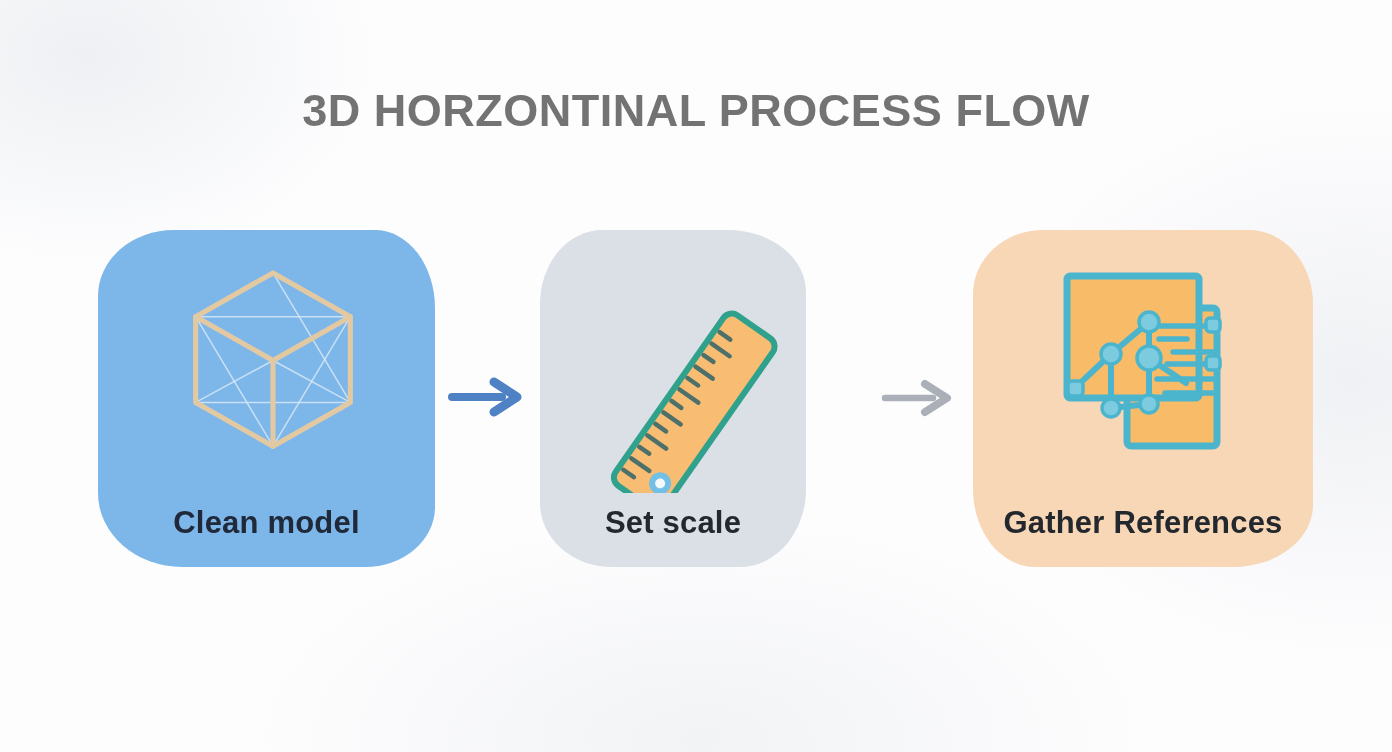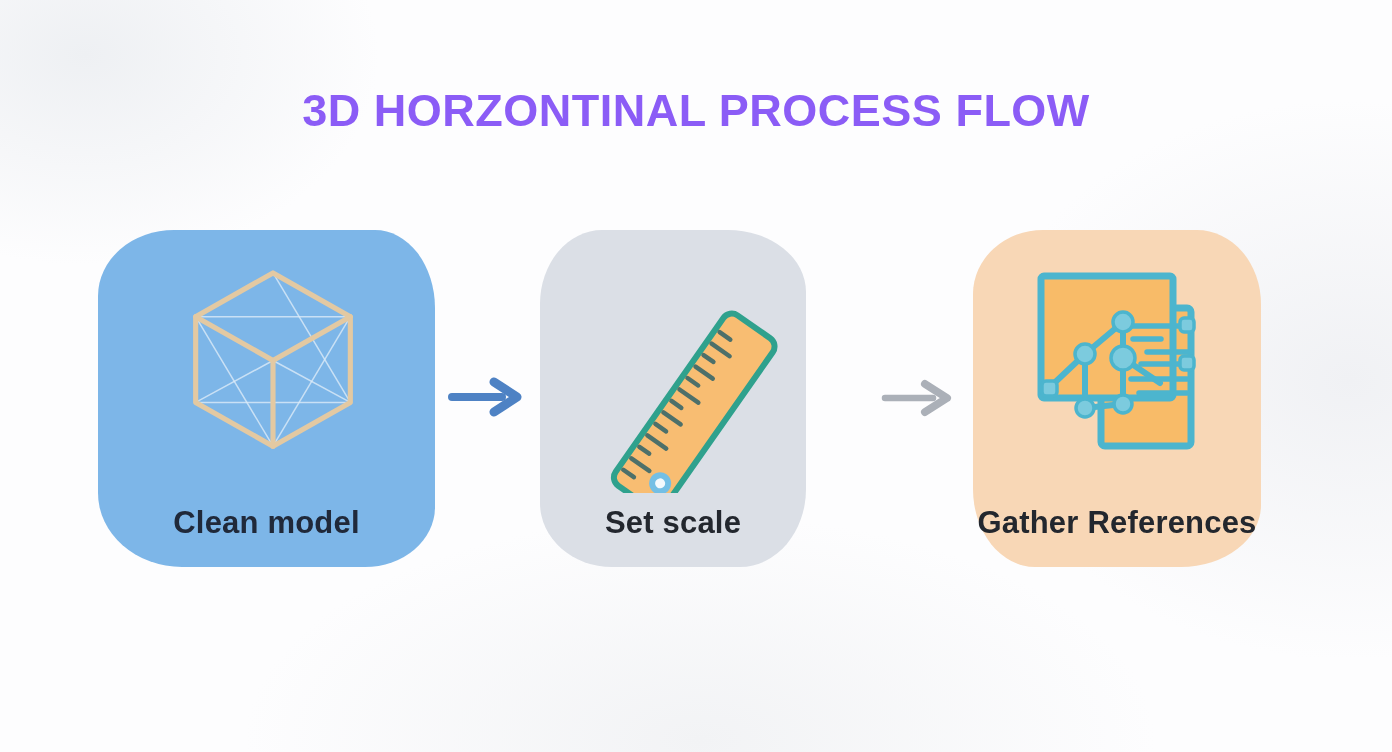--- a/index.html
+++ b/index.html
@@ -24,21 +24,21 @@
     line-height: 1.1;
   }
 
   .card {
     position: absolute;
     top: 230px;
     height: 337px;
   }
   .card-1 { left: 98px;  width: 337px; border-radius: 76px 60px 70px 84px / 66px 78px 60px 74px; }
   .card-2 { left: 540px; width: 266px; border-radius: 62px 78px 66px 72px / 74px 62px 78px 64px; }
-  .card-3 { left: 973px; width: 288px; border-radius: 70px 64px 80px 62px / 64px 74px 62px 78px; }
+  .card-3 { left: 973px; width: 340px; border-radius: 70px 64px 80px 62px / 64px 74px 62px 78px; }
 
   .icon-wrap {
     position: absolute;
     top: 28px; left: 0; right: 0;
     display: flex;
     justify-content: center;
   }
 
   .card-label {
     position: absolute;
@@ -72,21 +72,21 @@
 
   
   .ref-panel { fill: var(--panel); stroke: var(--outline); stroke-width: 7; stroke-linejoin: round; }
   .ref-edge  { stroke: var(--outline); stroke-width: 6; fill: none; stroke-linecap: round; }
   .ref-line  { stroke: var(--outline); stroke-width: 5.5; stroke-linecap: round; }
   .ref-node  { fill: var(--nodes); stroke: var(--outline); stroke-width: 3.5; }
 </style>
 </head>
 <body>
 
-<h1 class="page-title" style="color: #8b5cf6;">3D HORZONTINAL PROCESS FLOW</h1>
+<h1 class="page-title" style="color: #737373;">3D HORZONTINAL PROCESS FLOW</h1>
 
 <div class="card card-1" style="background-color: rgb(125, 182, 232); text-decoration: underline;">
   <div class="icon-wrap" style="margin-left:12px;">
     <svg width="200" height="205" viewBox="0 0 210 220" style="--edge: #e3c9a2; --faint: #dcebf7;">
 
       <line class="cube-faint" x1="22" y1="63" x2="188" y2="63"></line>
       <line class="cube-faint" x1="22" y1="63" x2="105" y2="110"></line>
       <line class="cube-faint" x1="105" y1="16" x2="188" y2="155"></line>
       <line class="cube-faint" x1="22" y1="155" x2="105" y2="110"></line>
       <line class="cube-faint" x1="22" y1="63" x2="105" y2="202"></line>

